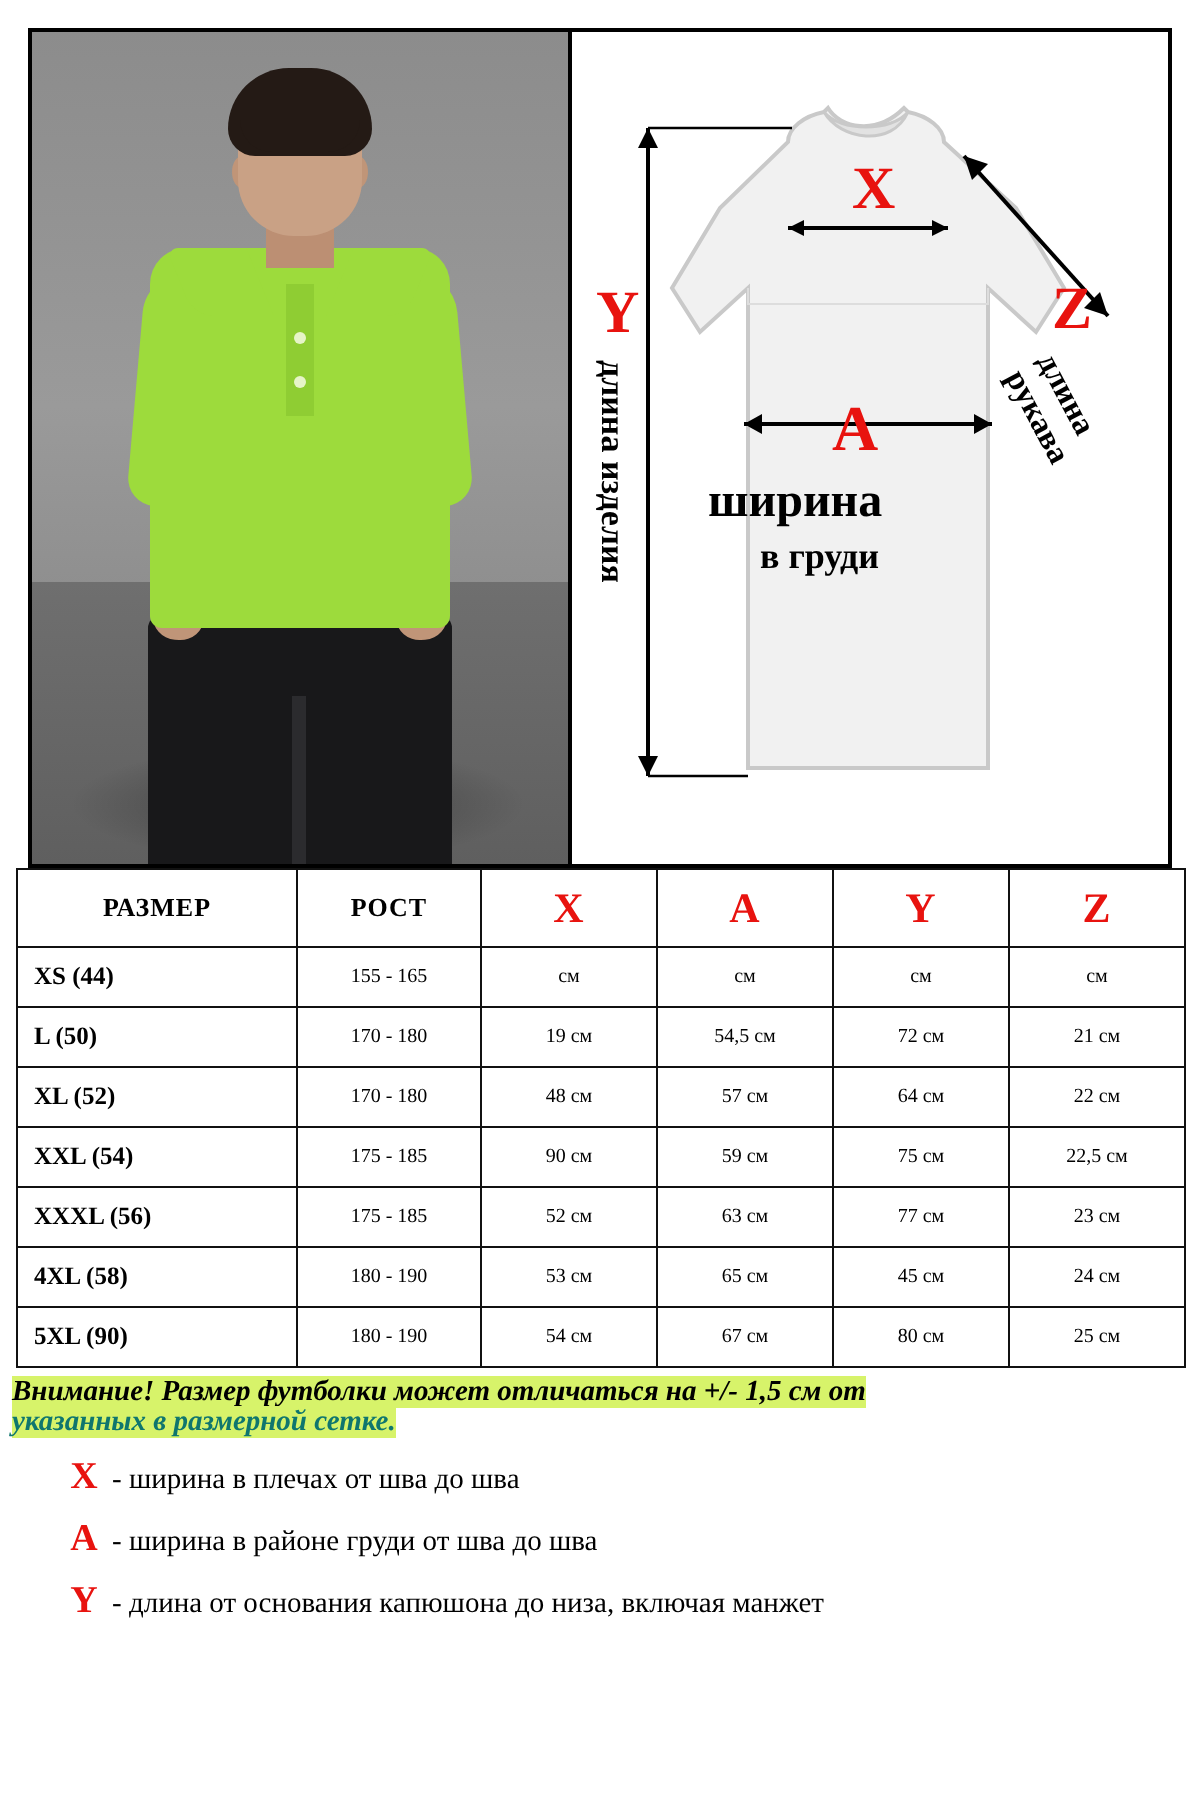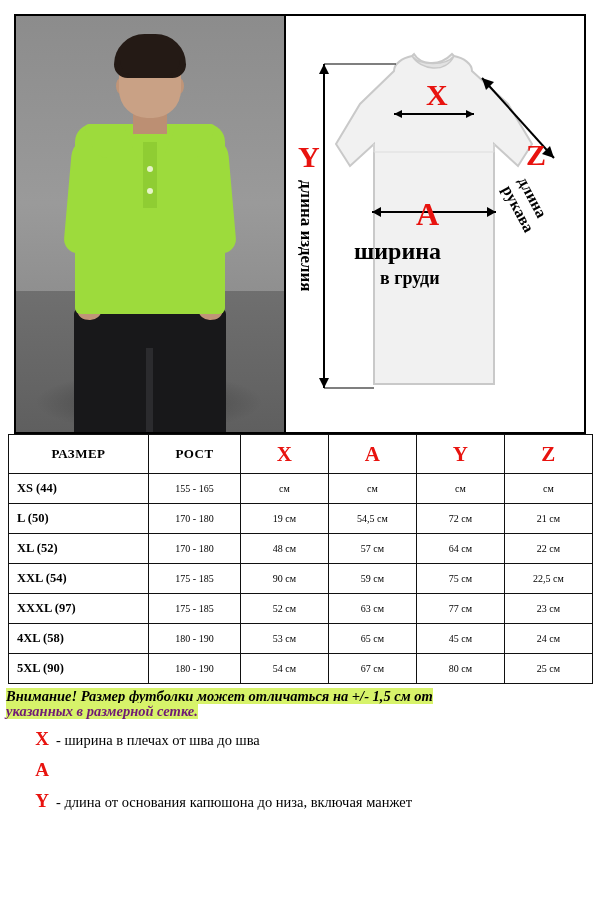--- a/index.html
+++ b/index.html
@@ -201,21 +201,21 @@
     left: 0;
     font-weight: bold;
     font-style: italic;
     font-size: 14.5px;
     font-family: "Liberation Serif", serif;
     white-space: nowrap;
   }
   .warning .l1 { top: 0; }
   .warning .l2 { top: 15px; color: #e8130f; }
   .warning .l1 .hl { background: #d7f36a; }
-  .warning .l2 .hl { background: #d7f36a; color:#701a75; }
+  .warning .l2 .hl { background: #d7f36a; color:#0f766e; }
 
   
   .legend {
     margin: 6px 0 0 0;
     padding: 0 0 0 34px;
   }
   .legend-row {
     display: flex;
     align-items: baseline;
     gap: 6px;
@@ -363,21 +363,21 @@
         </tr>
         <tr>
           <td class="size">XXL (54)</td>
           <td>175 - 185</td>
           <td>90 см</td>
           <td>59 см</td>
           <td>75 см</td>
           <td>22,5 см</td>
         </tr>
         <tr>
-          <td class="size">XXXL (97)</td>
+          <td class="size">XXXL (56)</td>
           <td>175 - 185</td>
           <td>52 см</td>
           <td>63 см</td>
           <td>77 см</td>
           <td>23 см</td>
         </tr>
         <tr>
           <td class="size">4XL (58)</td>
           <td>180 - 190</td>
           <td>53 см</td>
@@ -406,20 +406,21 @@
     </div>
   </div>
 
   <div class="legend">
     <div class="legend-row">
       <span class="legend-sym">X</span>
       <span class="legend-text">- ширина в плечах от шва до шва</span>
     </div>
     <div class="legend-row">
       <span class="legend-sym">A</span>
+      <span class="legend-text">- ширина в районе груди от шва до шва</span>
     </div>
     <div class="legend-row">
       <span class="legend-sym">Y</span>
       <span class="legend-text">- длина от основания капюшона до низа, включая манжет</span>
     </div>
   </div>
 
 </div>
 
 </body></html>

